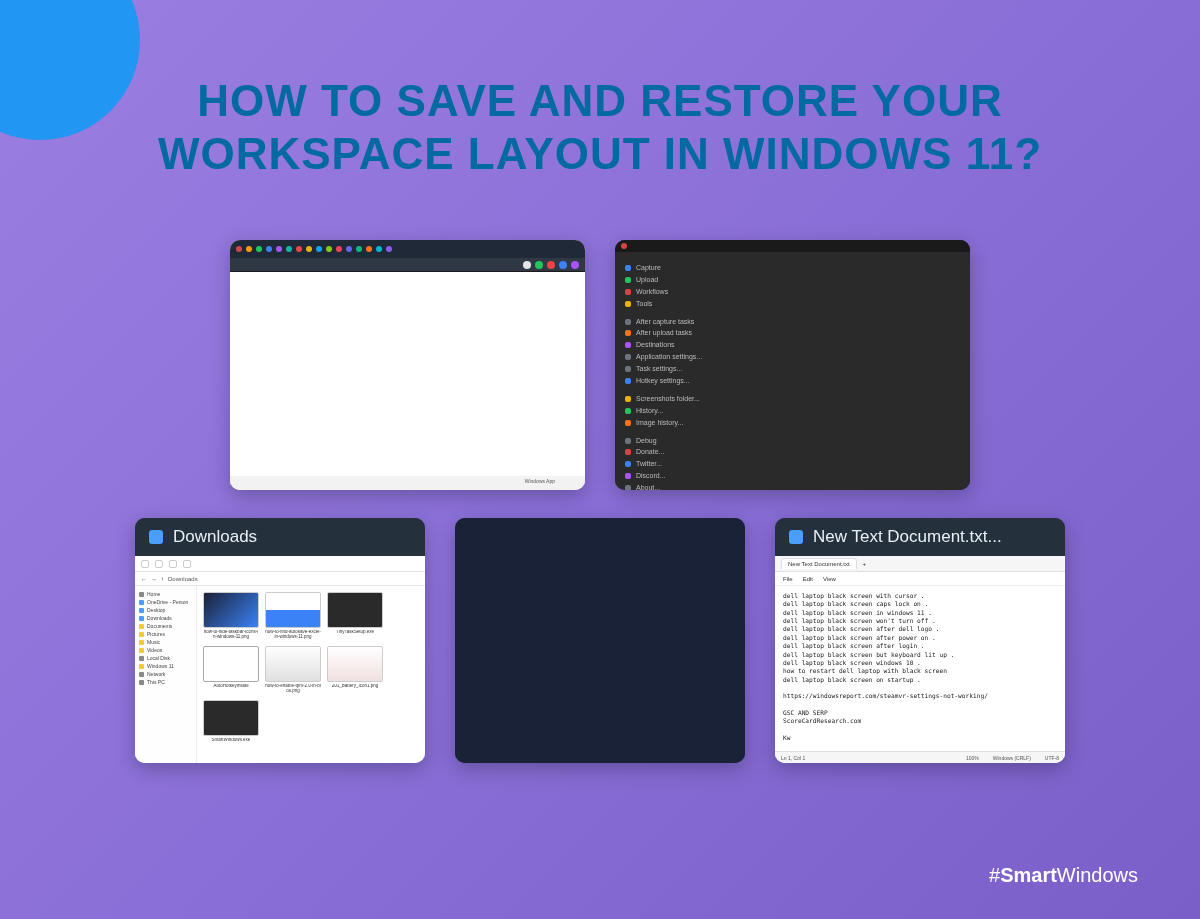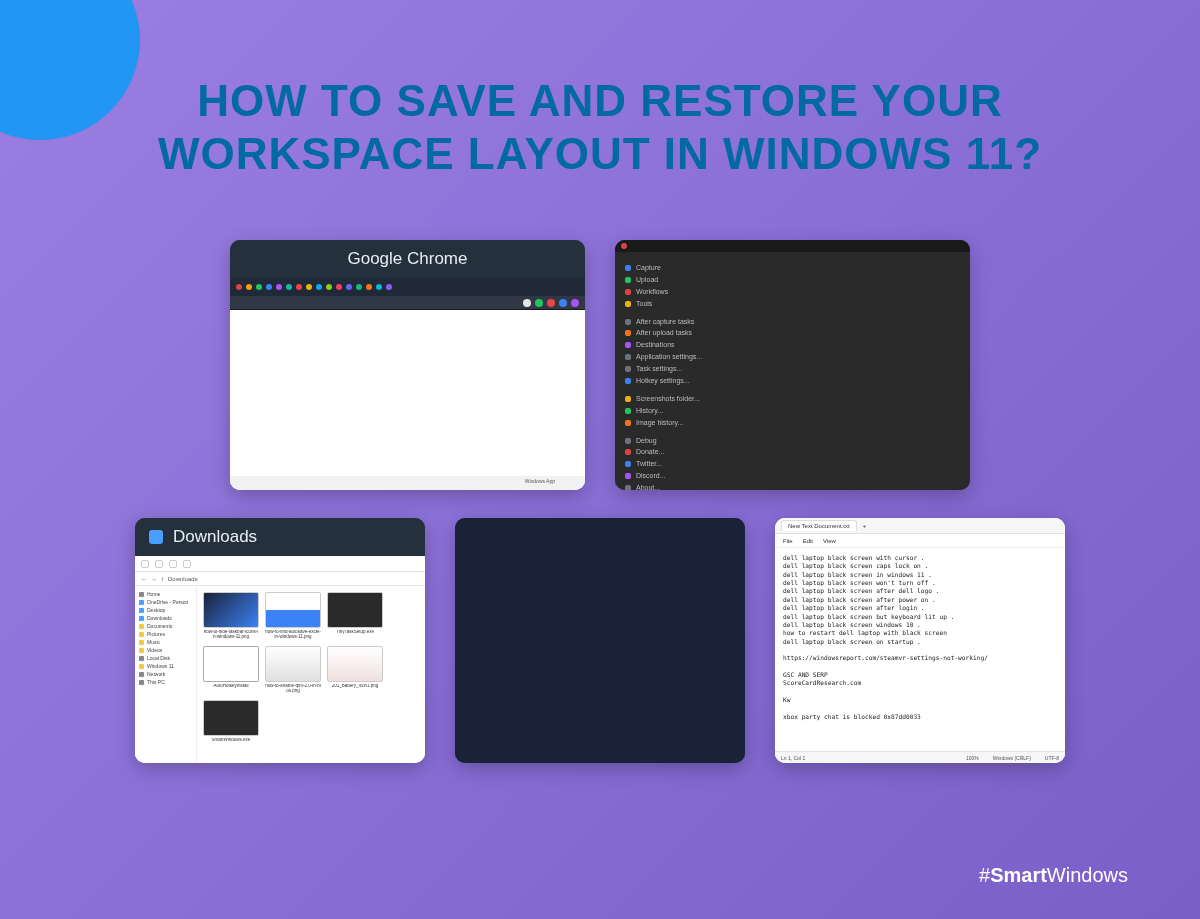--- a/index.html
+++ b/index.html
@@ -145,43 +145,40 @@
   .np-tabs { height:16px; background:#f6f6f6; border-bottom:1px solid #e0e0e0; display:flex; align-items:center; padding:0 6px; font-size:6px; color:#333; gap:6px;}
   .np-tabs .tab { background:#fff; border:1px solid #ddd; border-bottom:none; padding:2px 6px; border-radius:3px 3px 0 0;}
   .np-menu { height:14px; background:#fff; border-bottom:1px solid #eee; display:flex; gap:10px; padding:0 8px; align-items:center; font-size:6px; color:#333;}
   .np-content { flex:1; padding:6px 8px; font-size:6.2px; color:#222; line-height:1.35; white-space:pre-wrap; font-family:Consolas,monospace; overflow:hidden;}
   .np-status { height:12px; background:#f6f6f6; border-top:1px solid #e0e0e0; display:flex; justify-content:space-between; padding:0 6px; font-size:5px; color:#555; align-items:center;}
   .np-status .seg{display:flex;gap:14px;}
 
   .hashtag {
     position: absolute;
     bottom: 32px;
-    right: 72px;
+    right: 62px;
     color: #fff;
     font-size: 20px;
     font-weight: 400;
   }
   .hashtag b { font-weight: 700; }
 </style>
 </head>
 <body>
 
 <div class="corner-accent"></div>
 
 <h1 class="headline">HOW TO SAVE AND RESTORE YOUR
 WORKSPACE LAYOUT IN WINDOWS 11?</h1>
 
 <div class="grid">
 
   <div class="row">
 
     <div class="card big">
-      <div class="titlebar">
-        <span>Google Chrome</span>
-      </div>
       <div class="body white">
         <div class="chrome-tabs" id="chrome-tabs">
             <span style="background: rgb(216, 67, 67);"></span>
             <span style="background: rgb(245, 158, 11);"></span>
             <span style="background: rgb(34, 197, 94);"></span>
             <span style="background: rgb(59, 130, 246);"></span>
             <span style="background: rgb(168, 85, 247);"></span>
             <span style="background: rgb(20, 184, 166);"></span>
             <span style="background: rgb(239, 68, 68);"></span>
             <span style="background: rgb(234, 179, 8);"></span>
@@ -310,20 +307,24 @@
           </div>
         </div>
       </div>
     </div>
 
     <div class="card small">
       <div class="body navy"></div>
     </div>
 
     <div class="card small">
+      <div class="titlebar left">
+        <span class="dot" style="background:#4a9eff"></span>
+        <span>New Text Document.txt...</span>
+      </div>
       <div class="body white">
         <div class="notepad">
           <div class="np-tabs">
             <span class="tab">New Text Document.txt</span>
             <span>+</span>
           </div>
           <div class="np-menu" id="np-menu">
               <span>File</span>
               <span>Edit</span>
               <span>View</span>

